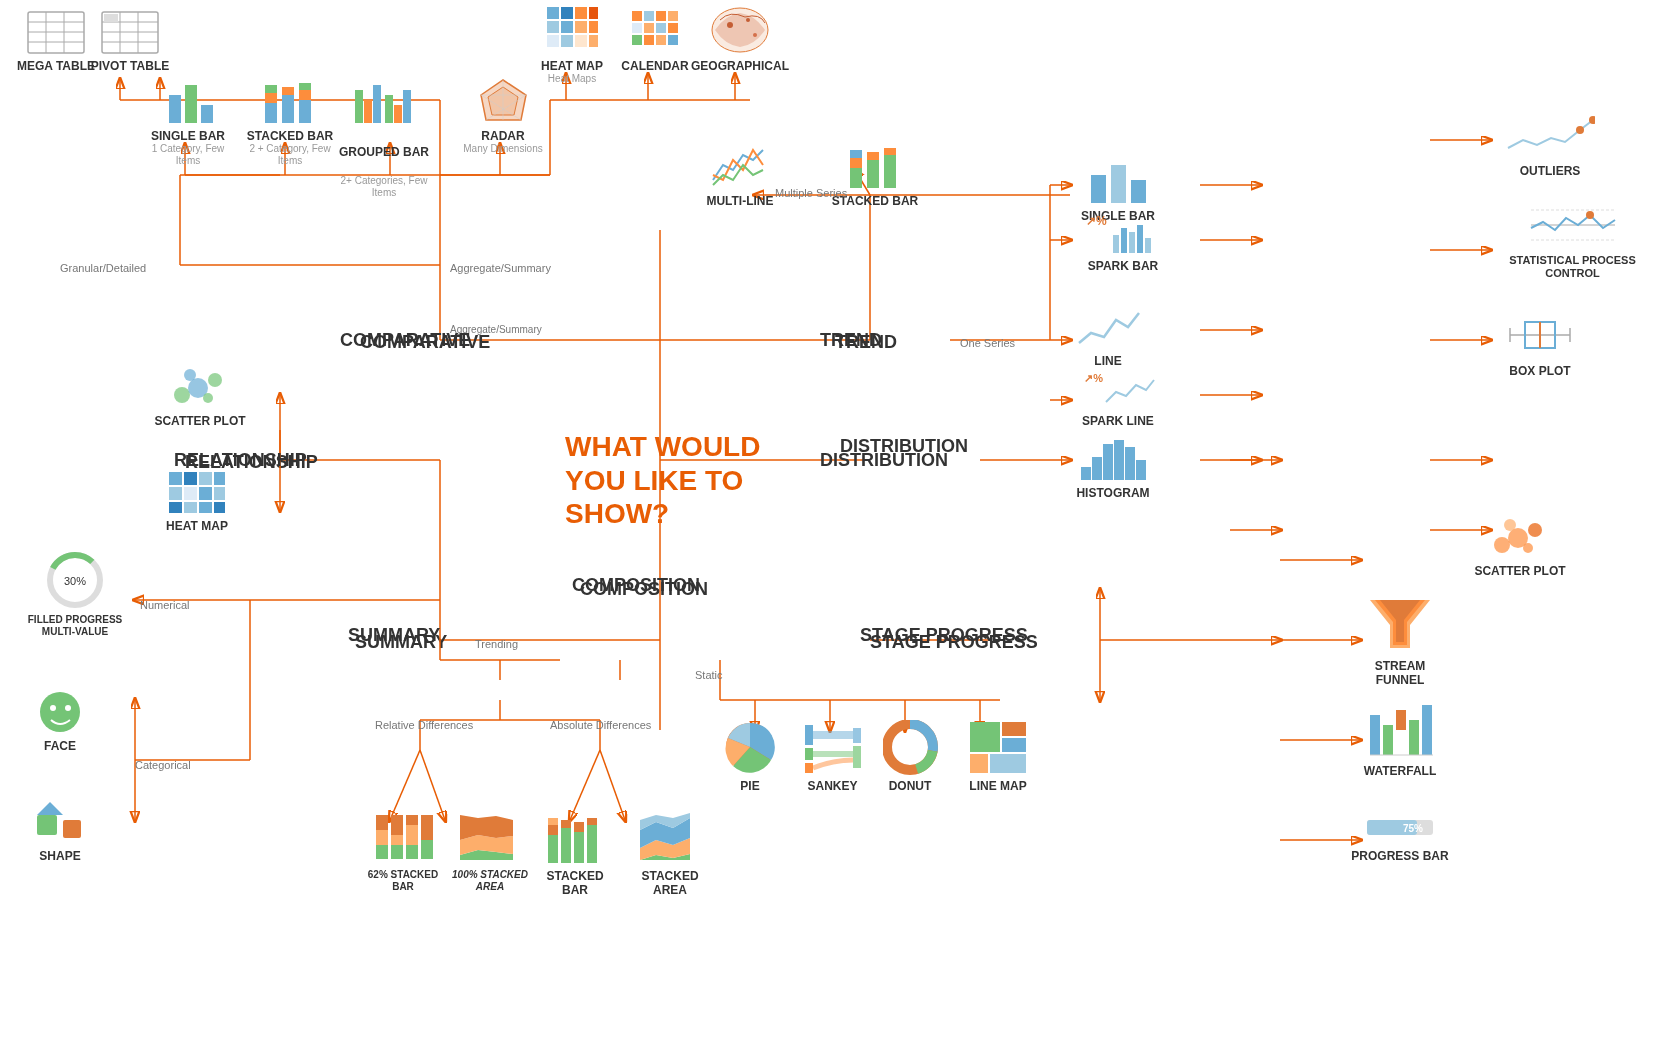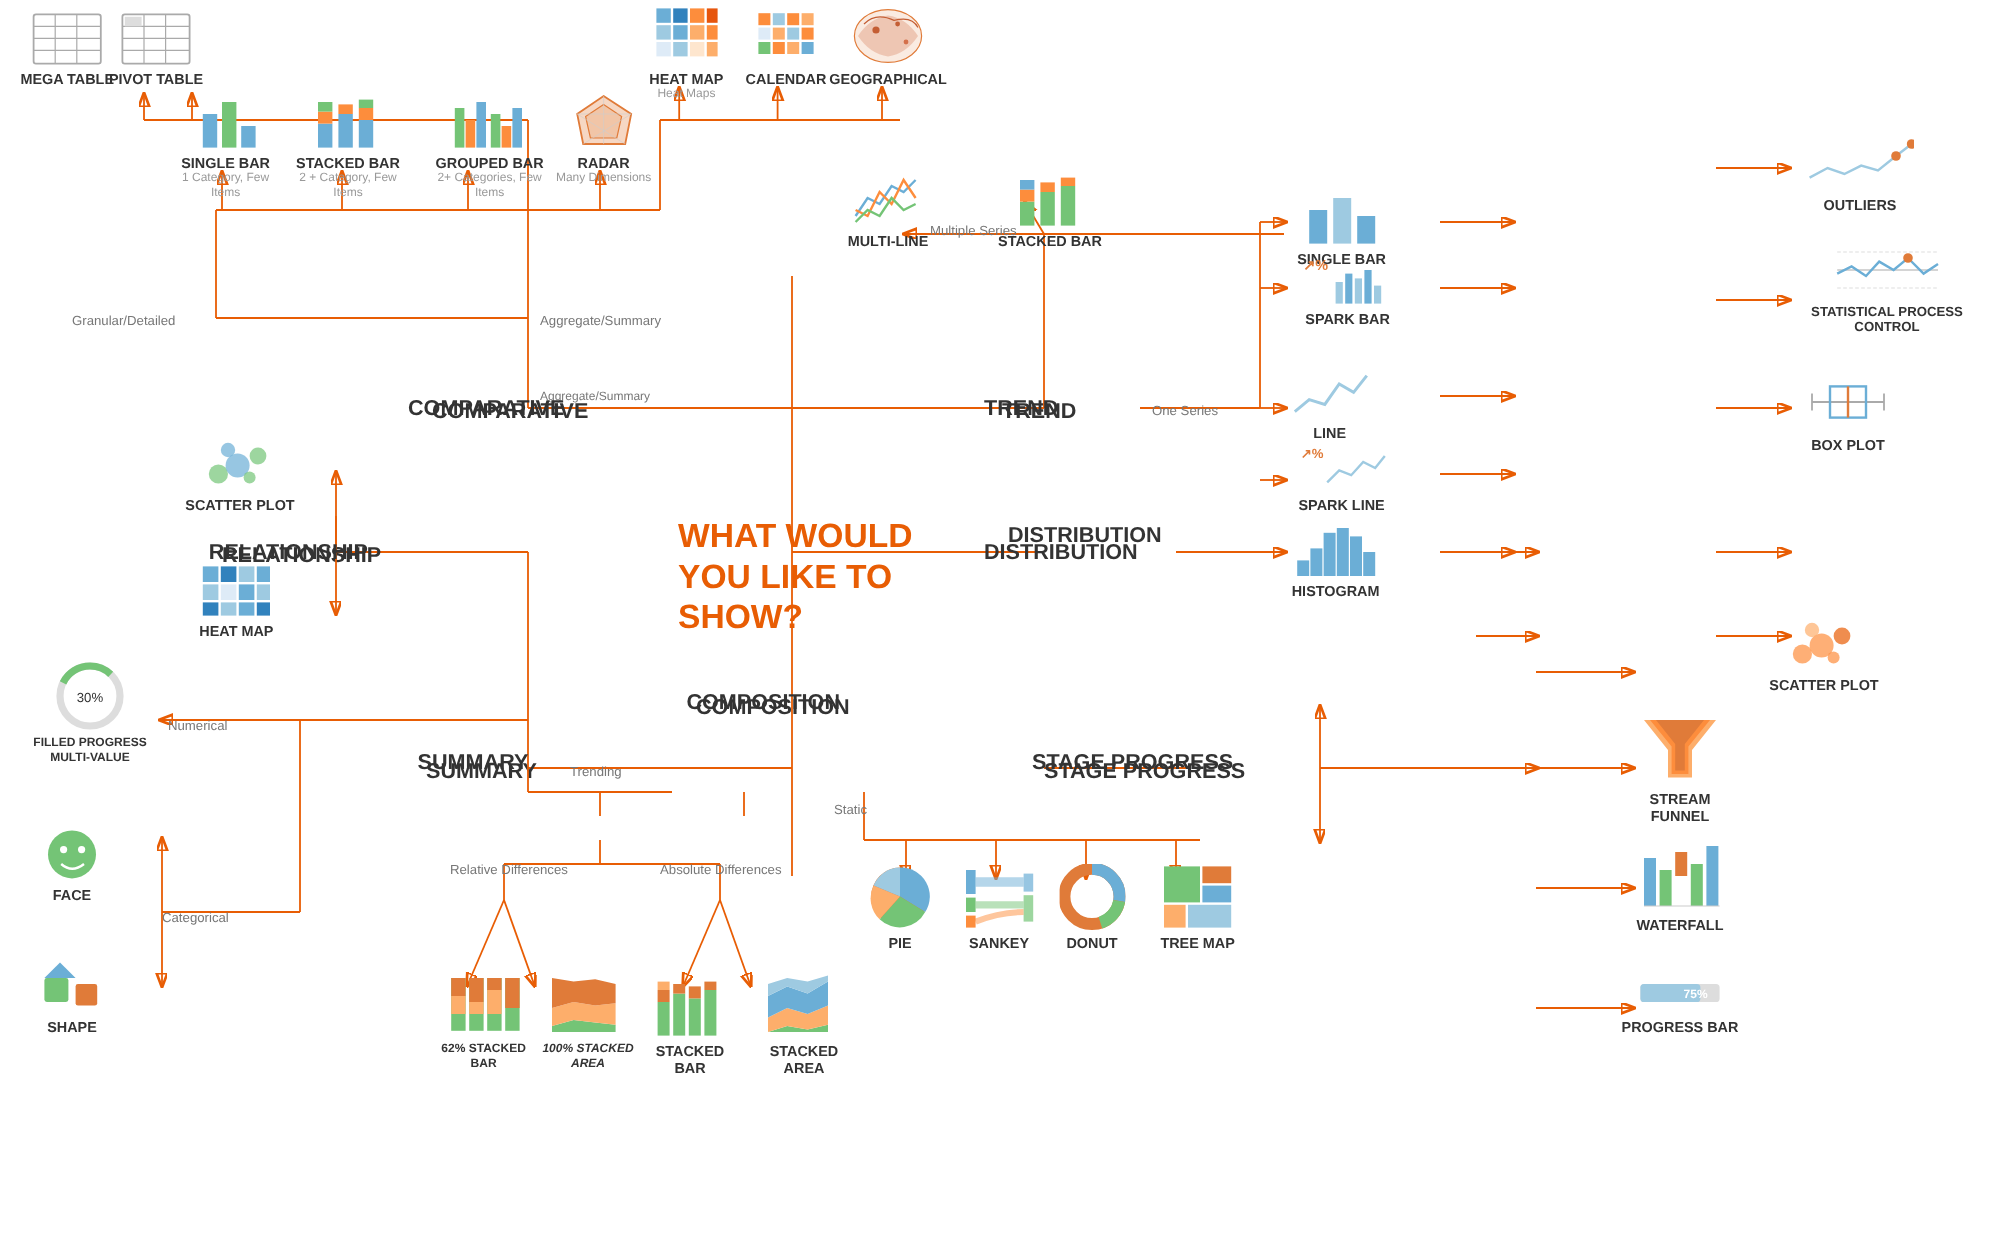--- a/index.html
+++ b/index.html
@@ -273,21 +273,21 @@
         <rect x="22" y="12" width="12" height="8" fill="#fd8d3c"></rect>
         <rect x="39" y="25" width="12" height="23" fill="#6baed6"></rect>
         <rect x="39" y="15" width="12" height="10" fill="#fd8d3c"></rect>
         <rect x="39" y="8" width="12" height="7" fill="#74c476"></rect>
       </svg>
     </div>
     <span class="node-label bold">STACKED BAR</span>
     <span class="node-label" style="font-size:10px;color:#999;">2 + Category, Few Items</span>
   </div>
 
-  <div class="node" style="left:363px;top:75px;width:90px;">
+  <div class="node" style="left:339px;top:75px;width:90px;gap:16px;">
     <div class="icon">
       <svg width="65" height="50" viewBox="0 0 65 50">
         <rect x="3" y="15" width="8" height="33" fill="#74c476"></rect>
         <rect x="12" y="25" width="8" height="23" fill="#fd8d3c"></rect>
         <rect x="21" y="10" width="8" height="38" fill="#6baed6"></rect>
         <rect x="33" y="20" width="8" height="28" fill="#74c476"></rect>
         <rect x="42" y="30" width="8" height="18" fill="#fd8d3c"></rect>
         <rect x="51" y="15" width="8" height="33" fill="#6baed6"></rect>
       </svg>
     </div>
@@ -574,21 +574,21 @@
   <div class="node" style="left:958px;top:720px;width:80px;">
     <div class="icon">
       <svg width="60" height="55" viewBox="0 0 60 55">
         <rect x="2" y="2" width="30" height="30" fill="#74c476"></rect>
         <rect x="34" y="2" width="24" height="14" fill="#e07b39"></rect>
         <rect x="34" y="18" width="24" height="14" fill="#6baed6"></rect>
         <rect x="2" y="34" width="18" height="19" fill="#fdae6b"></rect>
         <rect x="22" y="34" width="36" height="19" fill="#9ecae1"></rect>
       </svg>
     </div>
-    <span class="node-label bold">TREE MAP</span>
+    <span class="node-label bold">LINE MAP</span>
   </div>
 
   <div class="node" style="left:358px;top:810px;width:90px;">
     <div class="icon">
       <svg width="65" height="55" viewBox="0 0 65 55">
         <rect x="5" y="5" width="12" height="44" fill="#74c476"></rect>
         <rect x="5" y="5" width="12" height="15" fill="#e07b39"></rect>
         <rect x="5" y="20" width="12" height="15" fill="#fdae6b"></rect>
         <rect x="20" y="5" width="12" height="44" fill="#74c476"></rect>
         <rect x="20" y="5" width="12" height="20" fill="#e07b39"></rect>

